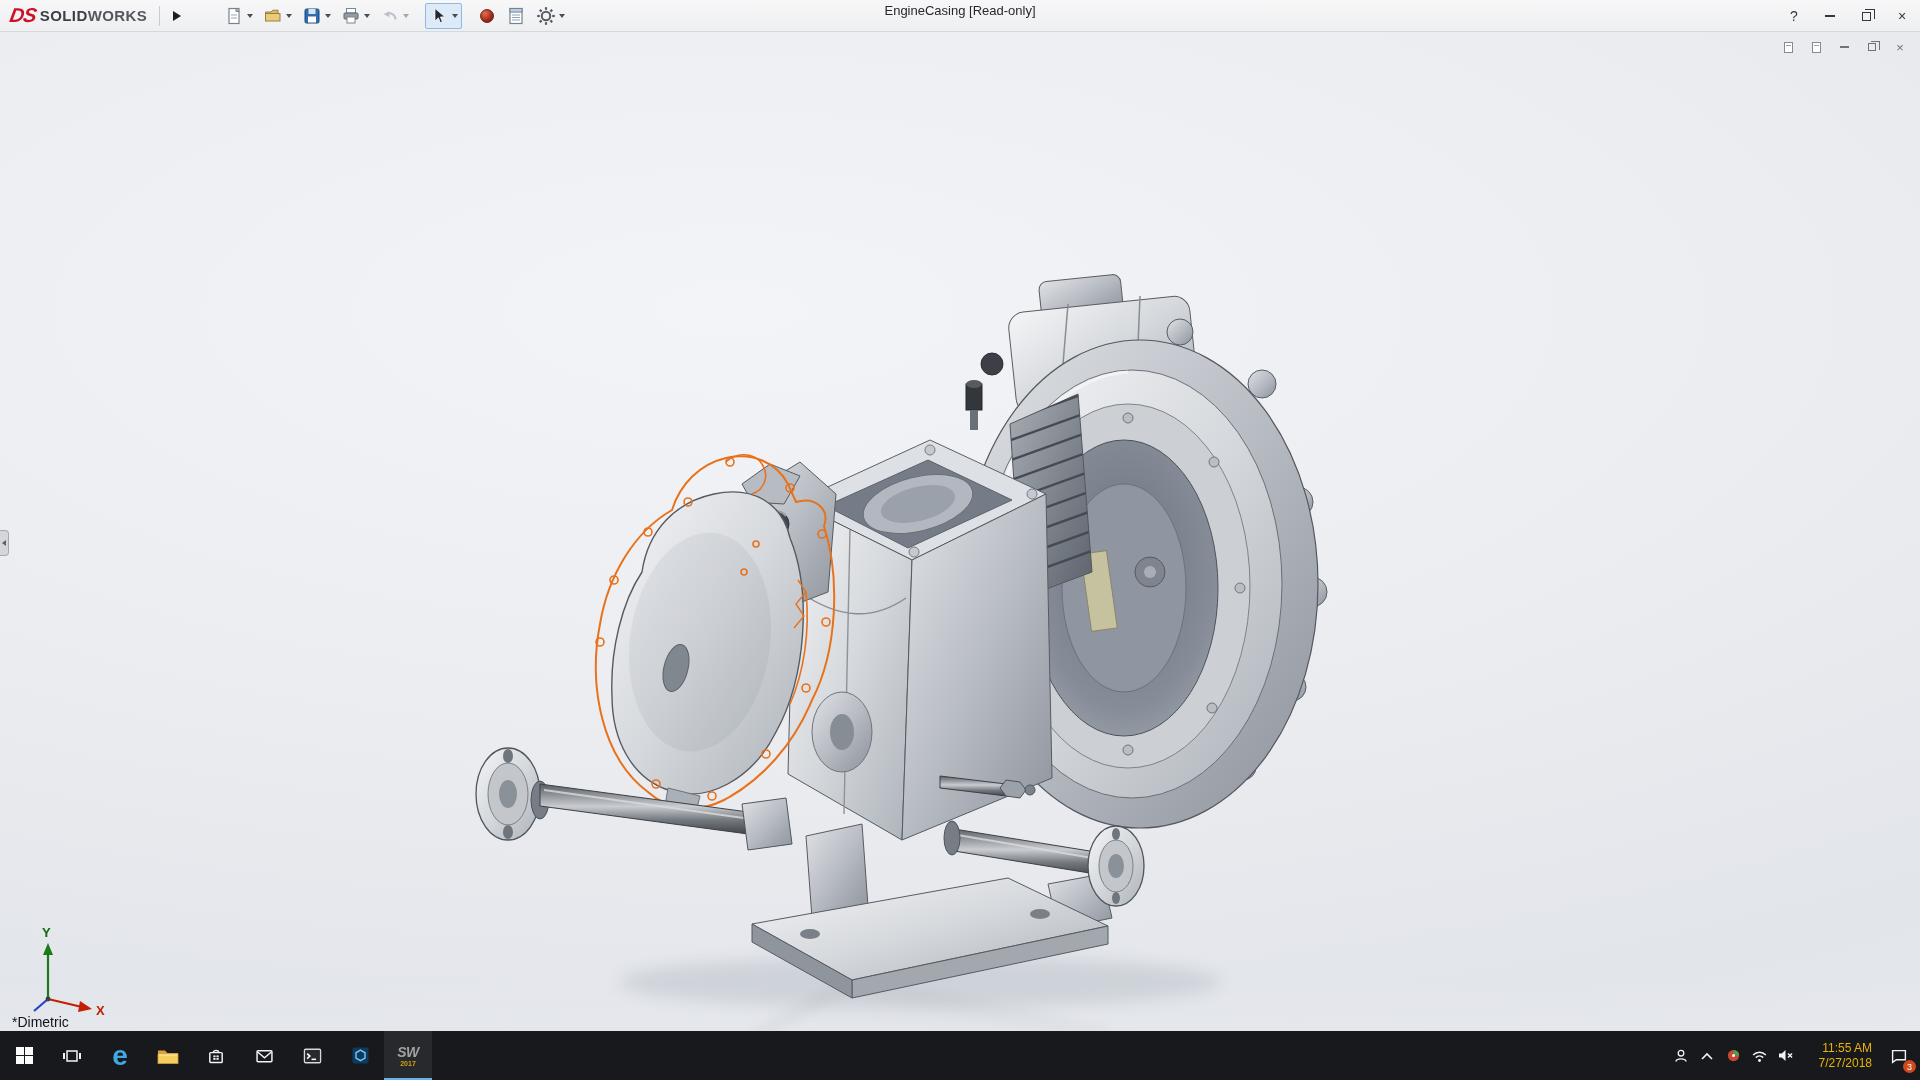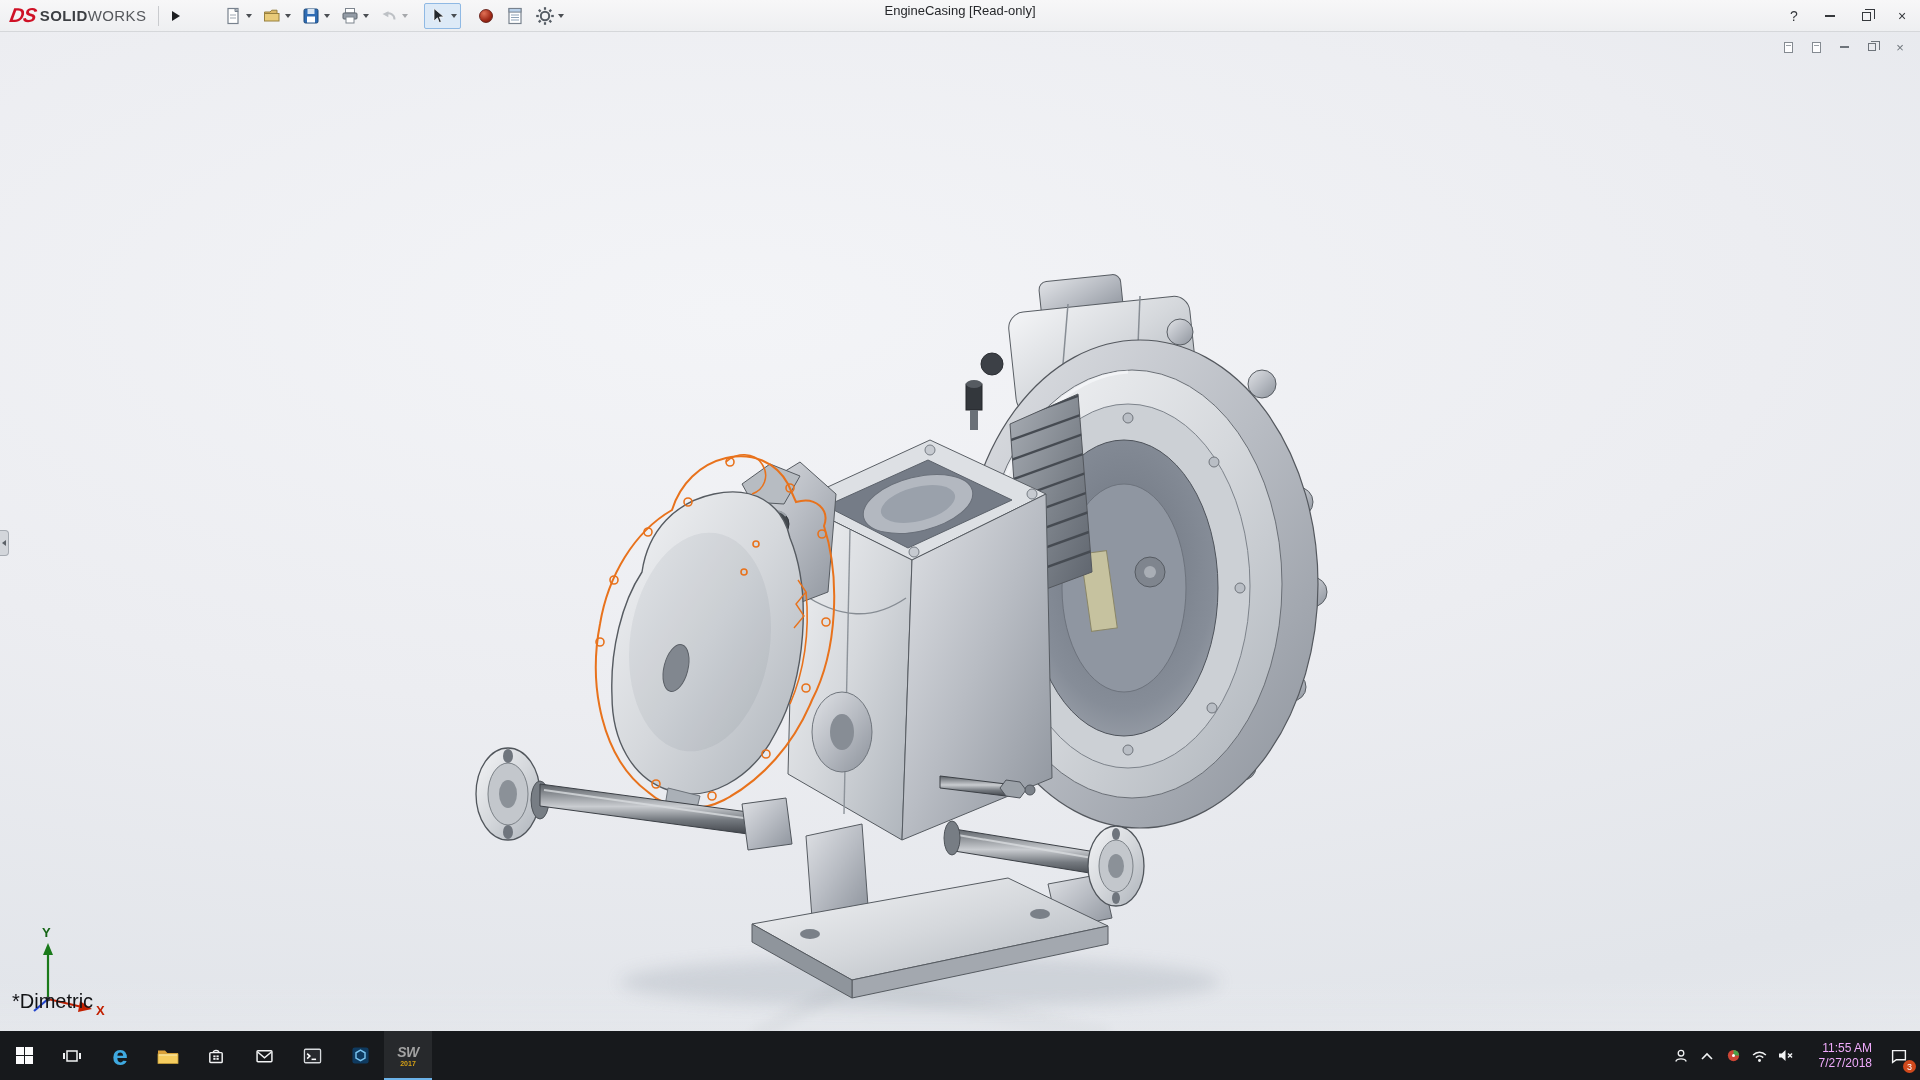--- a/index.html
+++ b/index.html
@@ -9,21 +9,21 @@
 
   
   .titlebar { position: relative; height: 32px; flex: 0 0 32px;
     background: linear-gradient(#f7f7f8, #eeeff1); border-bottom: 1px solid #d5d7da;
     display: flex; align-items: center; }
   .tb-left { display: flex; align-items: center; height: 100%; padding-left: 10px; }
   .ds-logo { font-style: italic; font-weight: 700; font-size: 20px; color: #cf1126;
     transform: skewX(-10deg); margin-right: 4px; letter-spacing: -1px; }
   .brand { font-size: 15px; color: #3c3f43; letter-spacing: .4px; }
   .brand .b1 { font-weight: 700; }
-  .brand .b2 { font-weight: 400; color: #55585c; text-align: center; }
+  .brand .b2 { font-weight: 700; color: #55585c; text-align: center; }
   .tb-sep { width: 1px; height: 20px; background: #c9cbce; margin: 0 8px 0 12px; }
   .flyout-btn { width: 18px; height: 24px; display: flex; align-items: center; justify-content: center;
     background: none; border: none; cursor: pointer; }
   .tri-right { width: 0; height: 0; border-left: 8px solid #1d1f22;
     border-top: 5px solid transparent; border-bottom: 5px solid transparent; }
   .toolbar { display: flex; align-items: center; margin-left: 34px; gap: 2px; }
   .tool { display: flex; align-items: center; height: 26px; padding: 2px 3px;
     background: none; border: 1px solid transparent; cursor: pointer; border-radius: 2px; }
   .tool svg { display: block; }
   .tool.selected { background: #ddeaf7; border-color: #8fb9e4; }
@@ -56,21 +56,21 @@
   .dc-restore::before { content: ""; position: absolute; top: -3.4px; left: 2.2px; width: 8px; height: 8px;
     border-top: 1.2px solid #6e747b; border-right: 1.2px solid #6e747b; }
 
   .panel-handle { position: absolute; left: 0; top: 498px; width: 9px; height: 26px;
     background: #d3d6db; border: 1px solid #a6abb2; border-left: none; border-radius: 0 4px 4px 0;
     display: flex; align-items: center; justify-content: center; cursor: pointer; }
   .tri-left { width: 0; height: 0; border-right: 4px solid #5c6167;
     border-top: 3px solid transparent; border-bottom: 3px solid transparent; }
 
   .triad { position: absolute; left: 24px; bottom: 14px; }
-  .view-label { position: absolute; left: 12px; bottom: 18px; font-size: 20px; color: #121316; }
+  .view-label { position: absolute; left: 12px; bottom: 1px; font-size: 14px; color: #121316; }
 
   
   .taskbar { height: 49px; flex: 0 0 49px; background: #17191c; display: flex; align-items: stretch; }
   .taskbar button { background: none; border: none; cursor: pointer; }
   .tb-start { width: 48px; display: flex; align-items: center; justify-content: center; }
   .winlogo { width: 17px; height: 17px; display: grid; grid-template-columns: 8px 8px; grid-template-rows: 8px 8px; gap: 1px; }
   .winlogo i { background: #fbfbfc; display: block; }
   .tb-search { width: 336px; background: #ffffff; border: 1px solid #6f7276; display: flex; align-items: center;
     padding: 0 8px 0 12px; position: relative; }
   .cortana { width: 15px; height: 15px; border: 2px solid #46494d; border-radius: 50%; flex: 0 0 15px; margin-right: 10px; }
@@ -80,21 +80,21 @@
   .tb-slot { width: 48px; display: flex; align-items: center; justify-content: center; position: relative; }
   .tb-slot.active { background: rgba(255,255,255,.07); box-shadow: inset 0 -2px 0 #6cb2e8; }
   .edge-e { font-size: 28px; font-weight: 700; color: #3fa9e0; line-height: 1; }
   .sw-wrap { display: flex; flex-direction: column; align-items: center; line-height: 1; }
   .sw-mark { font-size: 14px; font-weight: 800; font-style: italic; color: #a3a3a3; letter-spacing: -.5px; }
   .sw-year { font-size: 7px; font-weight: 700; color: #d4a017; margin-top: 1px; }
   .tb-spacer { flex: 1 1 auto; }
   .tray { display: flex; align-items: stretch; }
   .tray-slot { width: 26px; display: flex; align-items: center; justify-content: center; position: relative; }
   .tb-clock { width: 80px; display: flex; flex-direction: column; align-items: flex-end; justify-content: center;
-    color: #f0abfc; font-size: 12px; line-height: 15px; padding-right: 6px; font-family: "Liberation Sans", sans-serif; }
+    color: #eab308; font-size: 12px; line-height: 15px; padding-right: 6px; font-family: "Liberation Sans", sans-serif; }
   .ac-slot { width: 42px; }
   .ac-badge { position: absolute; right: 4px; bottom: 7px; min-width: 13px; height: 13px; border-radius: 7px;
     background: #d0491c; color: #fff; font-size: 9px; display: flex; align-items: center; justify-content: center; padding: 0 2px; }
 </style>
 </head>
 <body>
 
 <div class="screen">
 
   <header class="titlebar">

